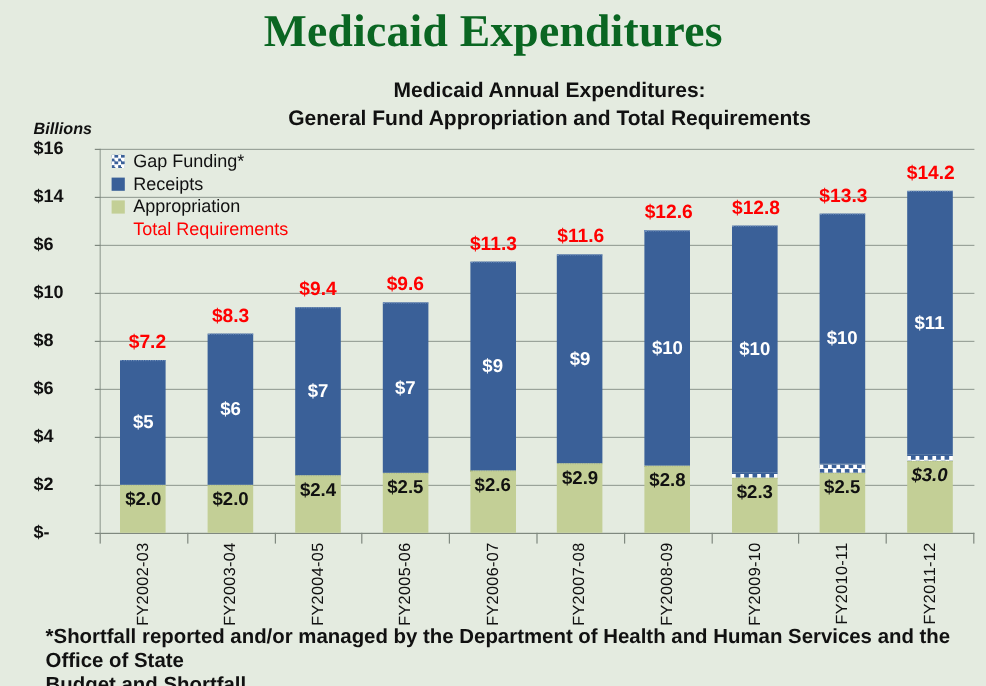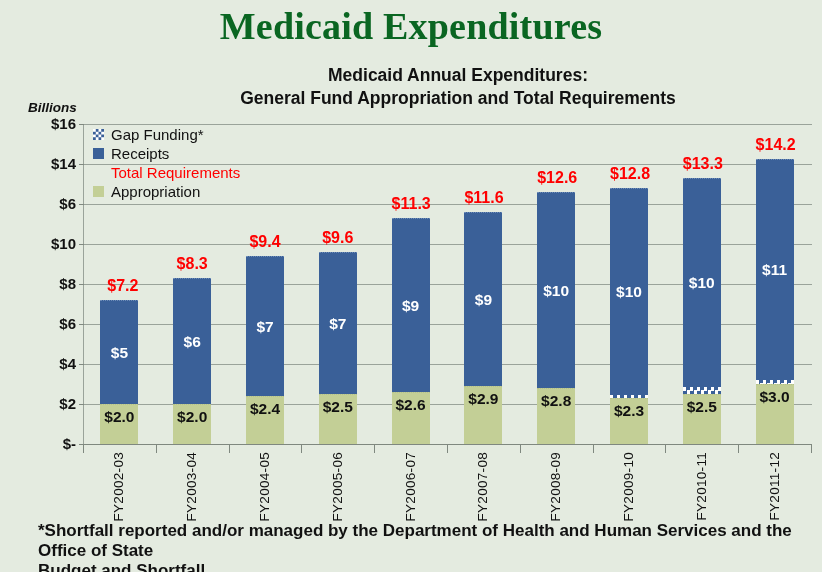--- a/index.html
+++ b/index.html
@@ -74,21 +74,20 @@
     width: 728px;
     height: 1px;
     background: #9aa39a;
   }
   .gridline.baseline { background: #7f887f; }
 
   .ytick-label {
     position: absolute;
     right: 0;
     width: 48px;
-    text-align: right;
     font-size: 15px;
     font-weight: bold;
     color: #111;
     transform: translateY(-9px);
   }
   #y-axis-labels {
     position: absolute;
     left: 22px;
     top: 124px;
     width: 54px;
@@ -322,21 +321,21 @@
       <div class="seg seg-gap" style="bottom: 50px; height: 8px;"></div>
       <div class="seg seg-receipts" style="bottom: 58px; height: 208px;"></div>
       <div class="lbl lbl-appropriation" style="bottom: 28px;">$2.5</div>
       <div class="lbl lbl-receipts" style="bottom: 152px;">$10</div>
       <div class="lbl lbl-total" style="bottom: 271px;">$13.3</div>
     </div>
     <div class="bar-group" style="left: 672.6px; width: 38px; height: 320px;">
       <div class="seg seg-appropriation" style="bottom: 0px; height: 60px;"></div>
       <div class="seg seg-gap" style="bottom: 60px; height: 5px;"></div>
       <div class="seg seg-receipts" style="bottom: 65px; height: 220px;"></div>
-      <div class="lbl lbl-appropriation" style="bottom: 38px;">$3.0</div>
+      <div class="lbl lbl-appropriation" style="bottom: 38px; font-style: italic;">$3.0</div>
       <div class="lbl lbl-receipts" style="bottom: 165px;">$11</div>
       <div class="lbl lbl-total" style="bottom: 290px;">$14.2</div>
     </div>
   </div>
 
 <div id="x-axis">
     <div class="xtick" style="left: 0px;"></div>
     <div class="xtick" style="left: 72.8px;"></div>
     <div class="xtick" style="left: 145.6px;"></div>
     <div class="xtick" style="left: 218.4px;"></div>
@@ -352,26 +351,26 @@
 <div id="legend">
     <div class="legend-row">
       <span class="swatch swatch-gap"></span>
       <span class="legend-label">Gap Funding*</span>
     </div>
     <div class="legend-row">
       <span class="swatch swatch-receipts"></span>
       <span class="legend-label">Receipts</span>
     </div>
     <div class="legend-row">
+      <span class="swatch swatch-appropriation"></span>
+      <span class="legend-label">Appropriation</span>
+    </div>
+    <div class="legend-row">
       <span class="swatch swatch-blank"></span>
       <span class="legend-label red">Total Requirements</span>
-    </div>
-    <div class="legend-row">
-      <span class="swatch swatch-appropriation"></span>
-      <span class="legend-label">Appropriation</span>
     </div>
   </div>
 
 <div id="footnote">
   <div>*Shortfall reported and/or managed by the Department of Health and Human Services  and the Office of State</div>
   <div>Budget and Shortfall.</div>
 </div>
 
 <div class="xlabel" style="left: 111.4px;">FY2002-03</div>
 <div class="xlabel" style="left: 184.2px;">FY2003-04</div>

